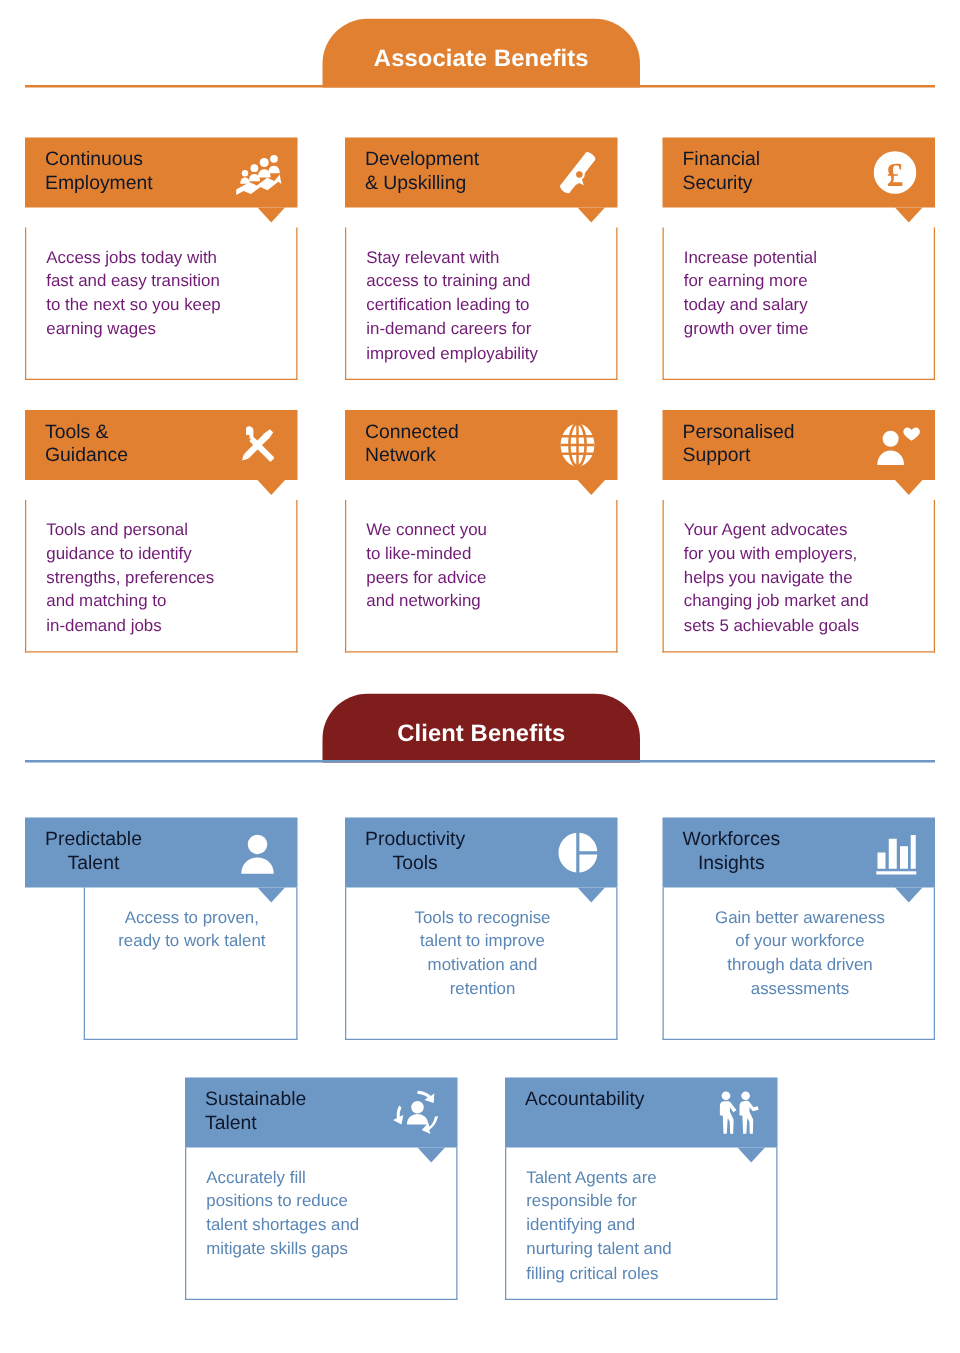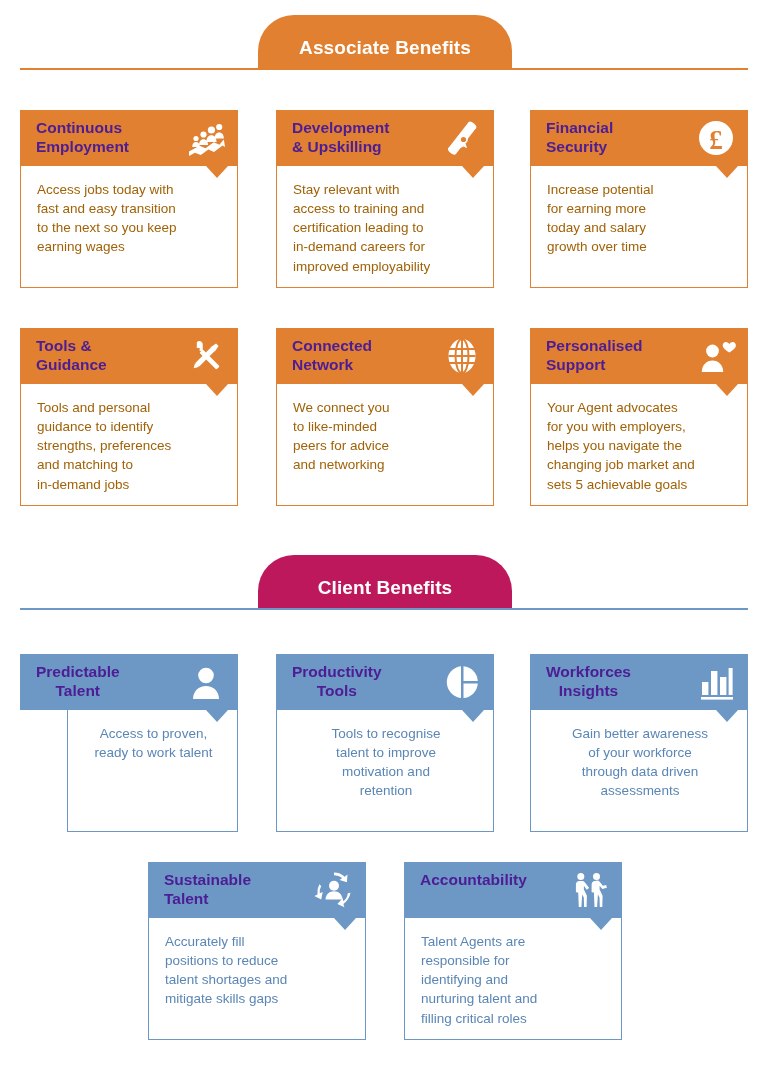--- a/index.html
+++ b/index.html
@@ -50,23 +50,23 @@
     position:relative;
     height:56px;
     box-sizing:border-box;
     padding:7px 12px 0 16px;
     display:flex;
     align-items:flex-start;
     justify-content:space-between;
     gap:6px;
   }
   .card-title{
-    color:#4c1d95;
+    color:#0f172a;
     font-size:15.5px;
-    font-weight:bold;
+    font-weight:normal;
     line-height:1.22;
     white-space:pre-line;
     padding-top:2px;
   }
   .card-icon{
     width:40px;height:40px;
     flex:0 0 40px;
     display:flex;align-items:center;justify-content:center;
     margin-top:1px;
   }
@@ -85,29 +85,29 @@
     border-width:0 1px 1px 1px;
     padding:14px 14px 14px 16px;
     font-size:13.5px;
     line-height:1.42;
     white-space:pre-line;
   }
 
   
   .t-orange .card-head{background:#e08030;}
   .t-orange .pointer{border-top:12px solid #e08030;}
-  .t-orange .card-body{border-color:#e08030;color:#a16207;}
+  .t-orange .card-body{border-color:#e08030;color:#701a75;margin-top:16px;}
   .t-orange .banner{background:#e08030;}
   .t-orange .rule{background:#e08030;}
 
   
   .t-blue .card-head{background:#6d97c4;}
   .t-blue .pointer{border-top:12px solid #6d97c4;}
   .t-blue .card-body{border-color:#6d97c4;color:#5a86b5;}
-  .t-blue .banner{background:#be185d;}
+  .t-blue .banner{background:#7f1d1d;}
   .t-blue .rule{background:#6d97c4;}
 </style>
 </head>
 <body>
 
 <div class="page">
 
   <div class="section t-orange" style="top:0;height:520px;">
 
     <div class="banner-wrap">

